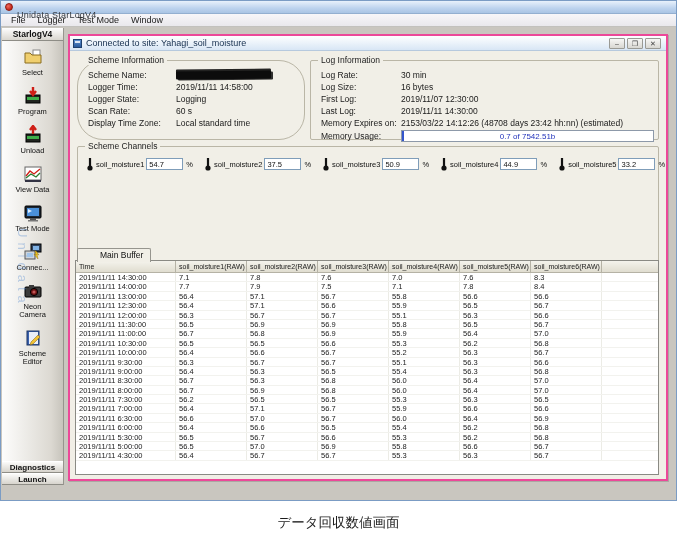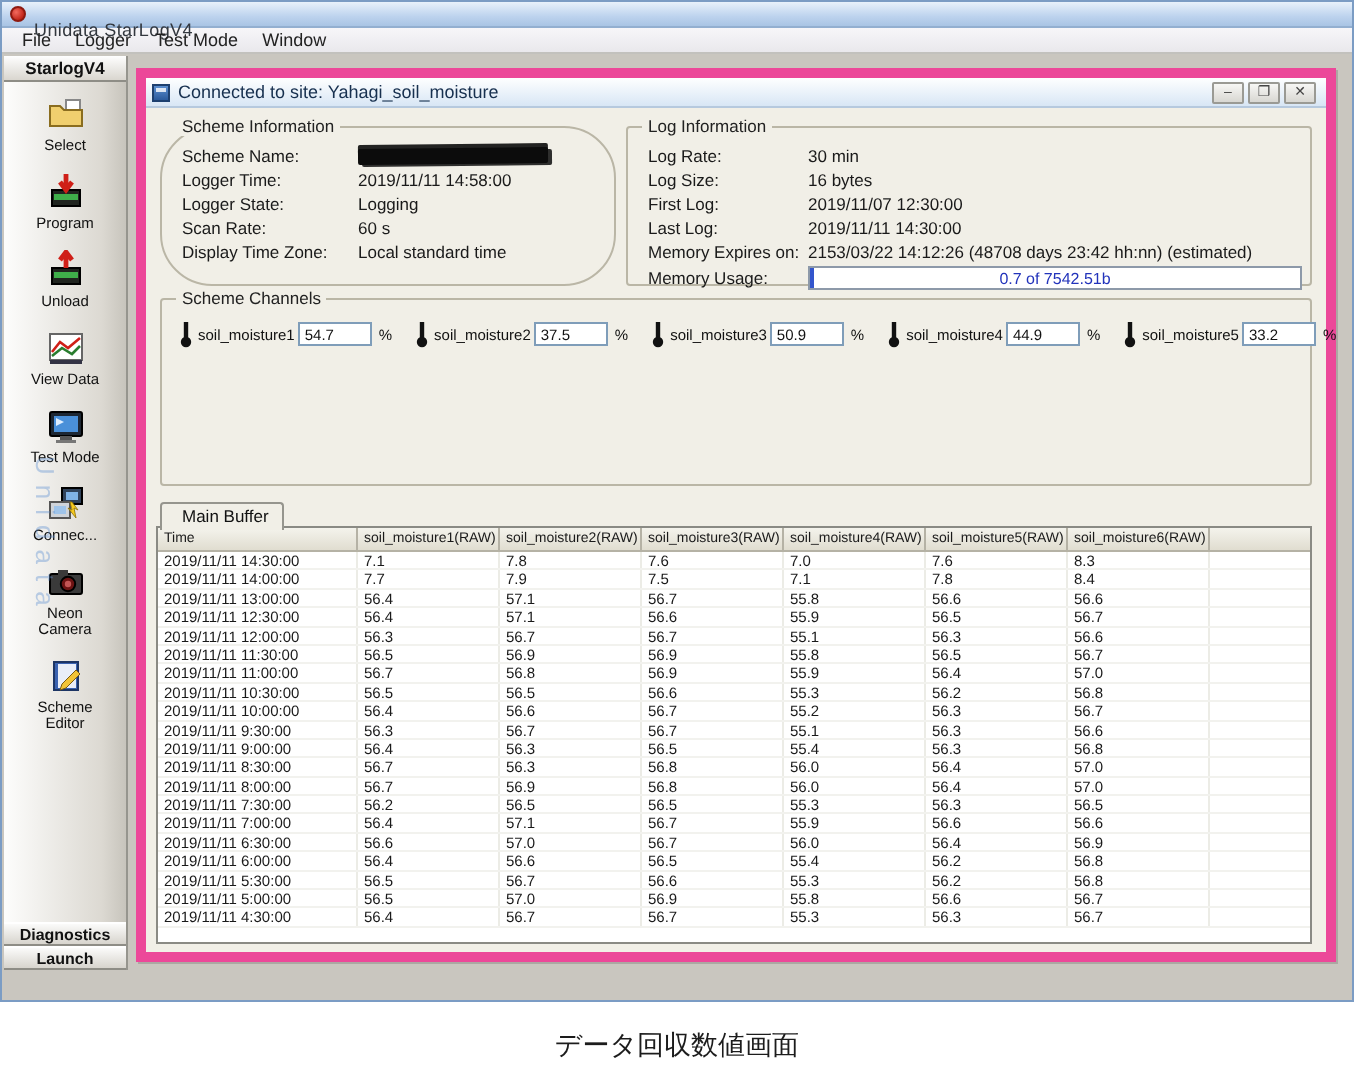--- a/index.html
+++ b/index.html
@@ -34,41 +34,41 @@
   .side-gap { flex:1 1 auto; }
   .side-panel-header { height:12px; background:linear-gradient(#fbfbfa,#d7d4cd);
     border-top:1px solid #fff; border-bottom:1px solid #8e8d86;
     font-size:8px; font-weight:bold; text-align:center; line-height:12px; color:#111; }
   .watermark { position:absolute; left:13px; top:200px; writing-mode:vertical-rl; text-orientation:mixed;
     font-size:13px; letter-spacing:5px; color:rgba(95,145,210,.4); pointer-events:none; }
 
   
   .mdi { flex:1; position:relative; background:#c9c6bf; }
   .child-window { position:absolute; left:4px; top:6px; right:7px; bottom:4px;
-    border:5px solid #ec4899; background:#c4b5fd; box-shadow:1px 1px 0 rgba(0,0,0,.15); }
+    border:2px solid #ec4899; background:#c4b5fd; box-shadow:1px 1px 0 rgba(0,0,0,.15); }
   .child-titlebar { height:15px; background:linear-gradient(#feffff,#dcEAf7 55%,#cfe0f2);
     background:linear-gradient(#feffff,#d8e6f5); border-bottom:1px solid #b6c9de;
     display:flex; align-items:center; padding:0 3px; gap:4px; }
   .site-icon { width:9px; height:9px; background:linear-gradient(#5b8fd0,#2a5a9c); border:1px solid #1d406f;
     position:relative; }
   .site-icon:after { content:""; position:absolute; left:1px; top:1px; width:5px; height:2px; background:rgba(255,255,255,.8); }
   .child-title { font-size:9px; color:#17304f; flex:1; }
   .child-buttons { display:flex; gap:2px; margin-right:2px; }
   .win-btn { width:16px; height:11px; background:linear-gradient(#f7f7f5,#d8d7d2); border:1px solid #9a9a94;
     border-radius:1px; font-size:7px; line-height:9px; text-align:center; color:#444; cursor:default; }
 
   .child-body { position:absolute; left:0; right:0; top:15px; bottom:0; background:#f1efe7; }
 
   
   .groupbox { position:absolute; border:1px solid #bab6a6; border-radius:2px; background:#f1efe7; }
   .groupbox .legend { position:absolute; top:-6px; left:7px; background:#f1efe7; padding:0 3px;
     font-size:8.5px; color:#222; }
   .gb-scheme { left:7px; top:9px; width:228px; height:80px;border-radius:26px; }
   .gb-log { left:240px; top:9px; right:7px; height:80px; }
-  .gb-channels { left:7px; top:95px; right:7px; height:94px; }
+  .gb-channels { left:7px; top:95px; right:7px; height:126px; }
 
   .field-rows { position:absolute; left:10px; top:8px; right:4px; }
   .field-row { display:flex; height:12px; align-items:center; }
   .field-label { font-size:8.5px; color:#1a1a1a; width:88px; flex:0 0 auto; }
   .gb-log .field-label { width:80px; }
   .field-value { font-size:8.5px; color:#1a1a1a; white-space:nowrap; }
 
   .redact { display:inline-block; height:8px; background:#0c0c0c; border-radius:1px;
     box-shadow:0 -2px 0 rgba(12,12,12,.9), 2px 1px 0 rgba(12,12,12,.85); transform:rotate(-.6deg); }
   .redact.scheme { width:95px; }
@@ -82,21 +82,21 @@
   
   .channels-row { position:absolute; left:8px; right:6px; top:10px; display:flex; align-items:center; }
   .channel { display:flex; align-items:center; margin-right:11px; }
   .therm { width:8px; height:14px; flex:0 0 auto; margin-right:2px; }
   .ch-label { font-size:7.5px; color:#111; margin-right:2px; white-space:nowrap; }
   .ch-box { width:37px; height:12px; border:1px solid #7f9db9; background:#fff; font-size:7.5px;
     line-height:11px; padding-left:2px; color:#111; }
   .ch-unit { font-size:7.5px; color:#111; margin-left:3px; }
 
   
-  .buffer-tab { position:absolute; left:7px; top:197px; padding:1px 7px 2px 10px; background:#f1efe7;
+  .buffer-tab { position:absolute; left:7px; top:197px; padding:1px 7px 2px 22px; background:#f1efe7;
     border:1px solid #96958e; border-bottom:none; border-radius:2px 2px 0 0; font-size:8.5px; color:#111; z-index:2; }
   .grid-wrap { position:absolute; left:5px; right:7px; top:209px; bottom:4px;
     border:1px solid #8a8a84; background:#fff; overflow:hidden; }
   .grid-header { display:flex; height:12px; background:linear-gradient(#f4f3ec,#e0ddd0);
     border-bottom:1px solid #b5b2a5; }
   .gh-cell { font-size:7px; color:#1a1a1a; line-height:12px; padding-left:3px;
     border-right:1px solid #b5b2a5; overflow:hidden; white-space:nowrap; flex:0 0 auto; }
   .grid-body { }
   .grid-row { display:flex; height:9.4px; border-bottom:1px solid #f2f2ee; }
   .gr-cell { font-size:7.5px; color:#1a1a1a; line-height:9px; padding-left:3px;

